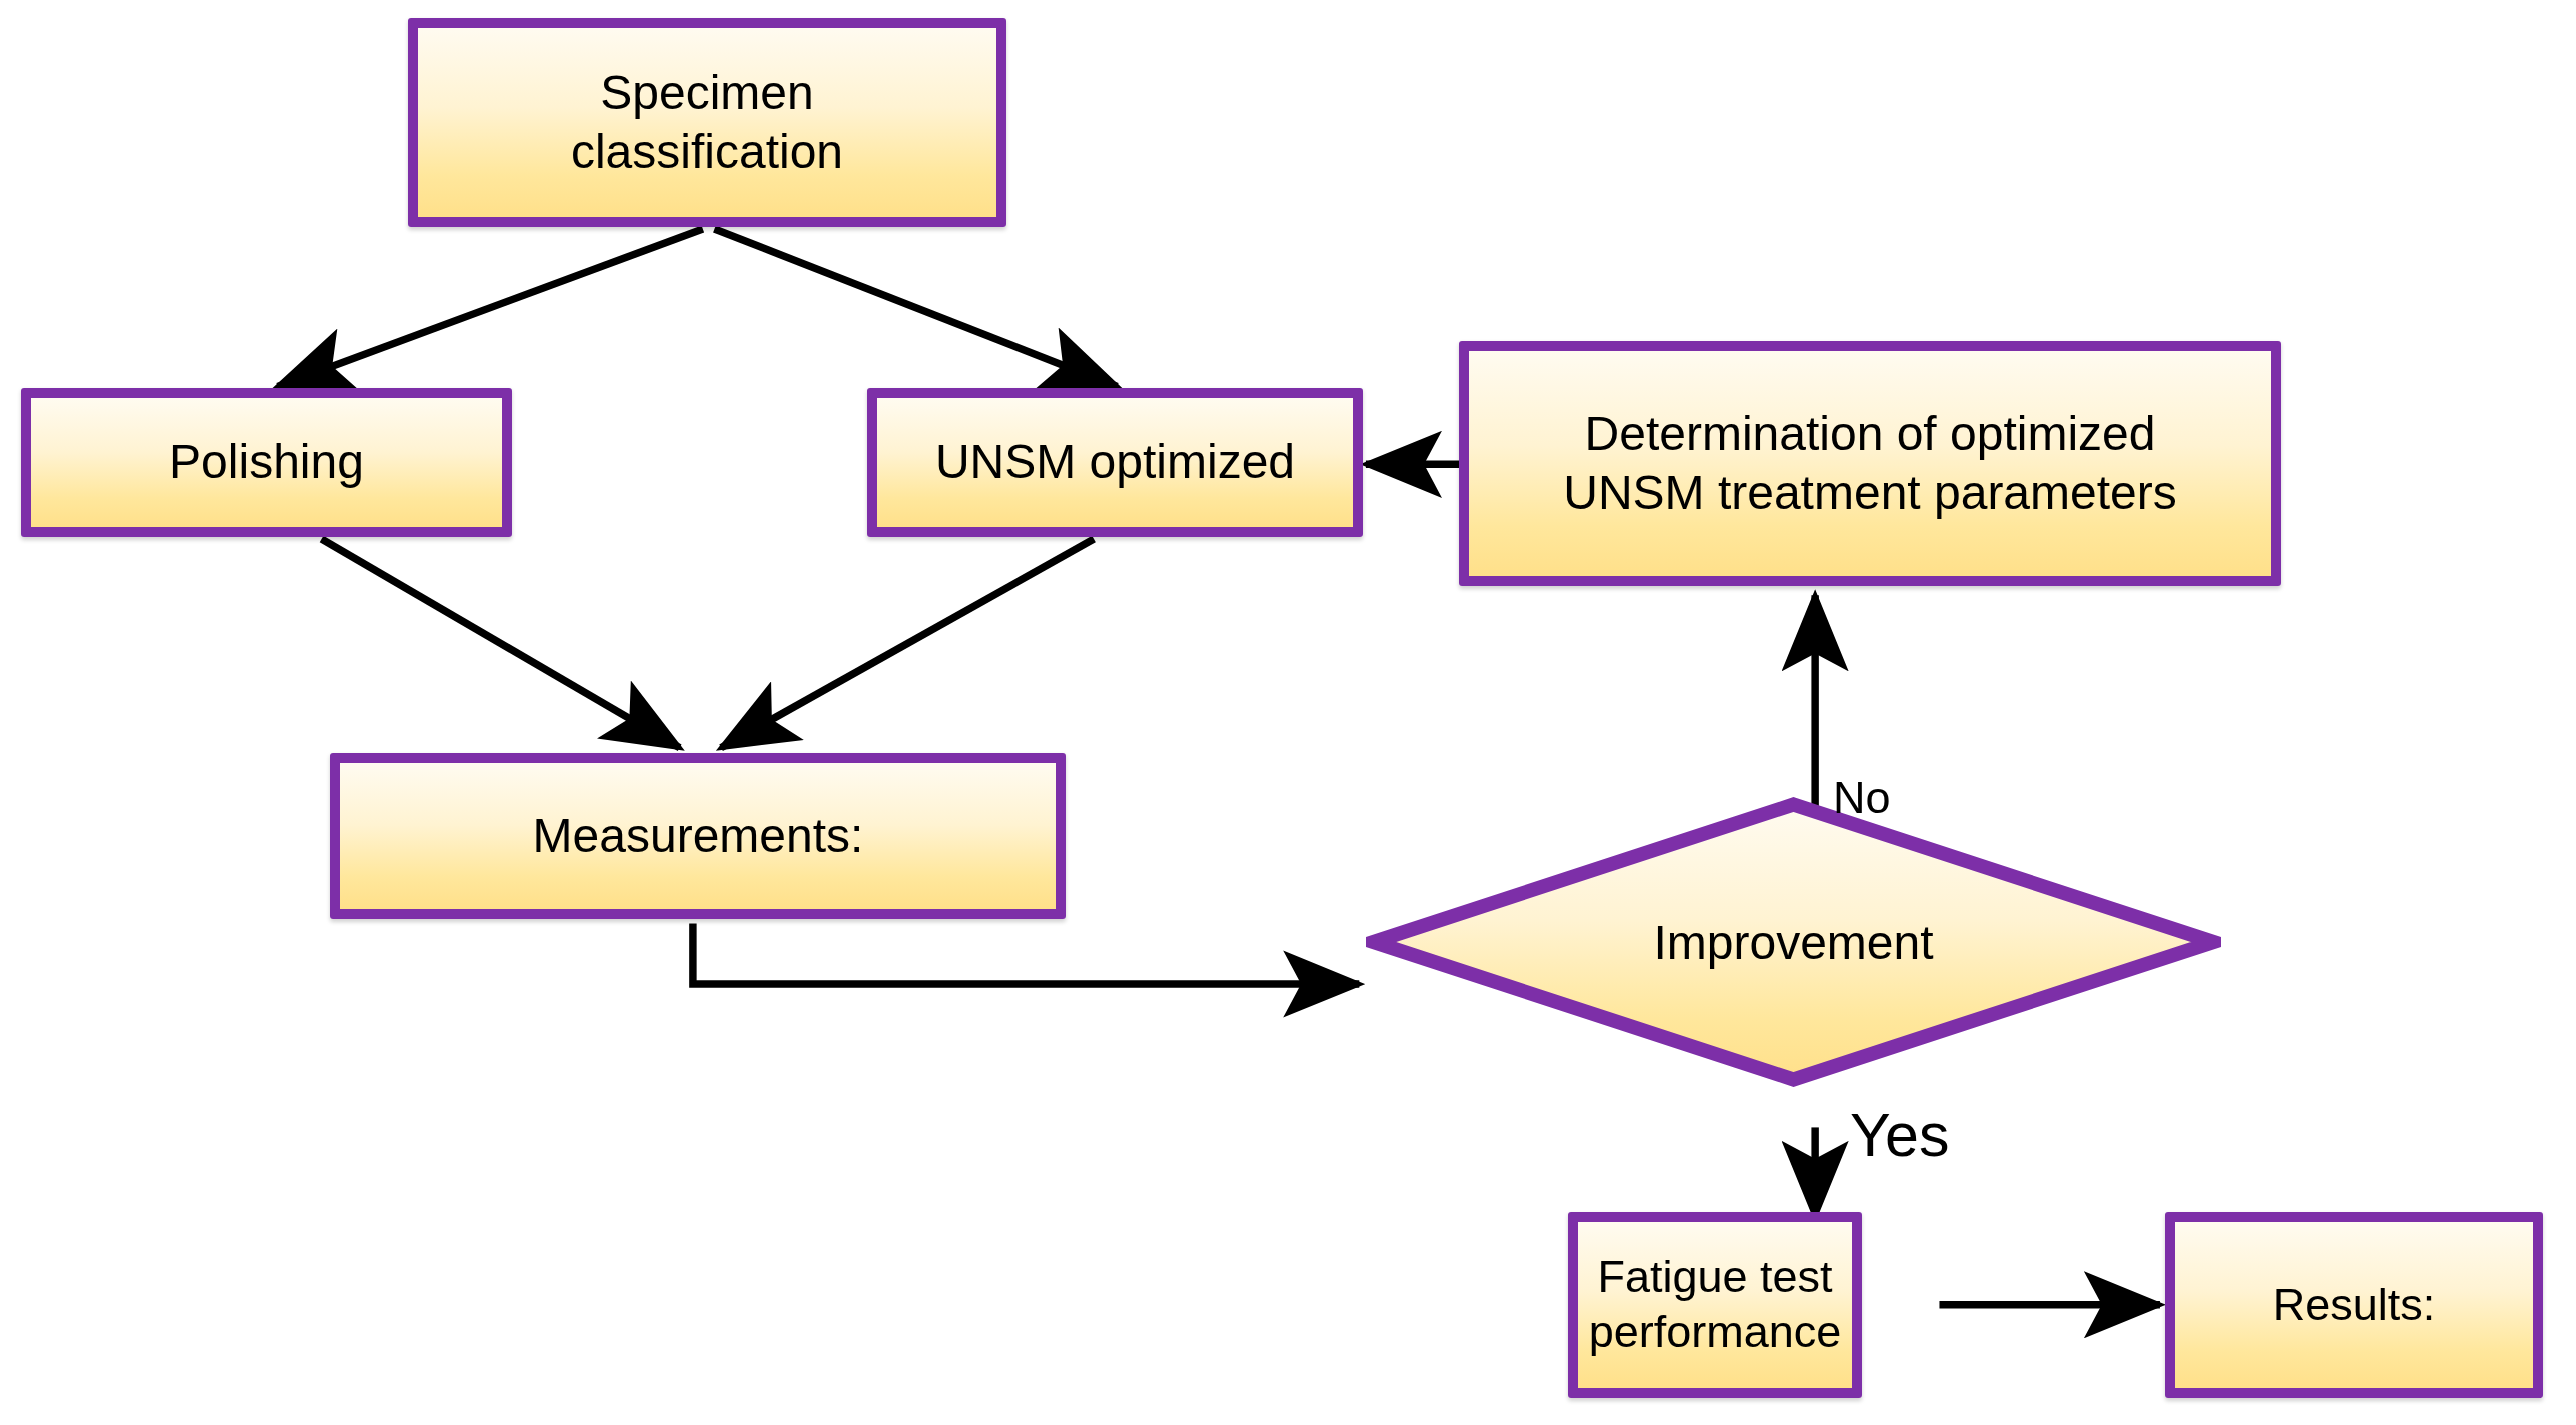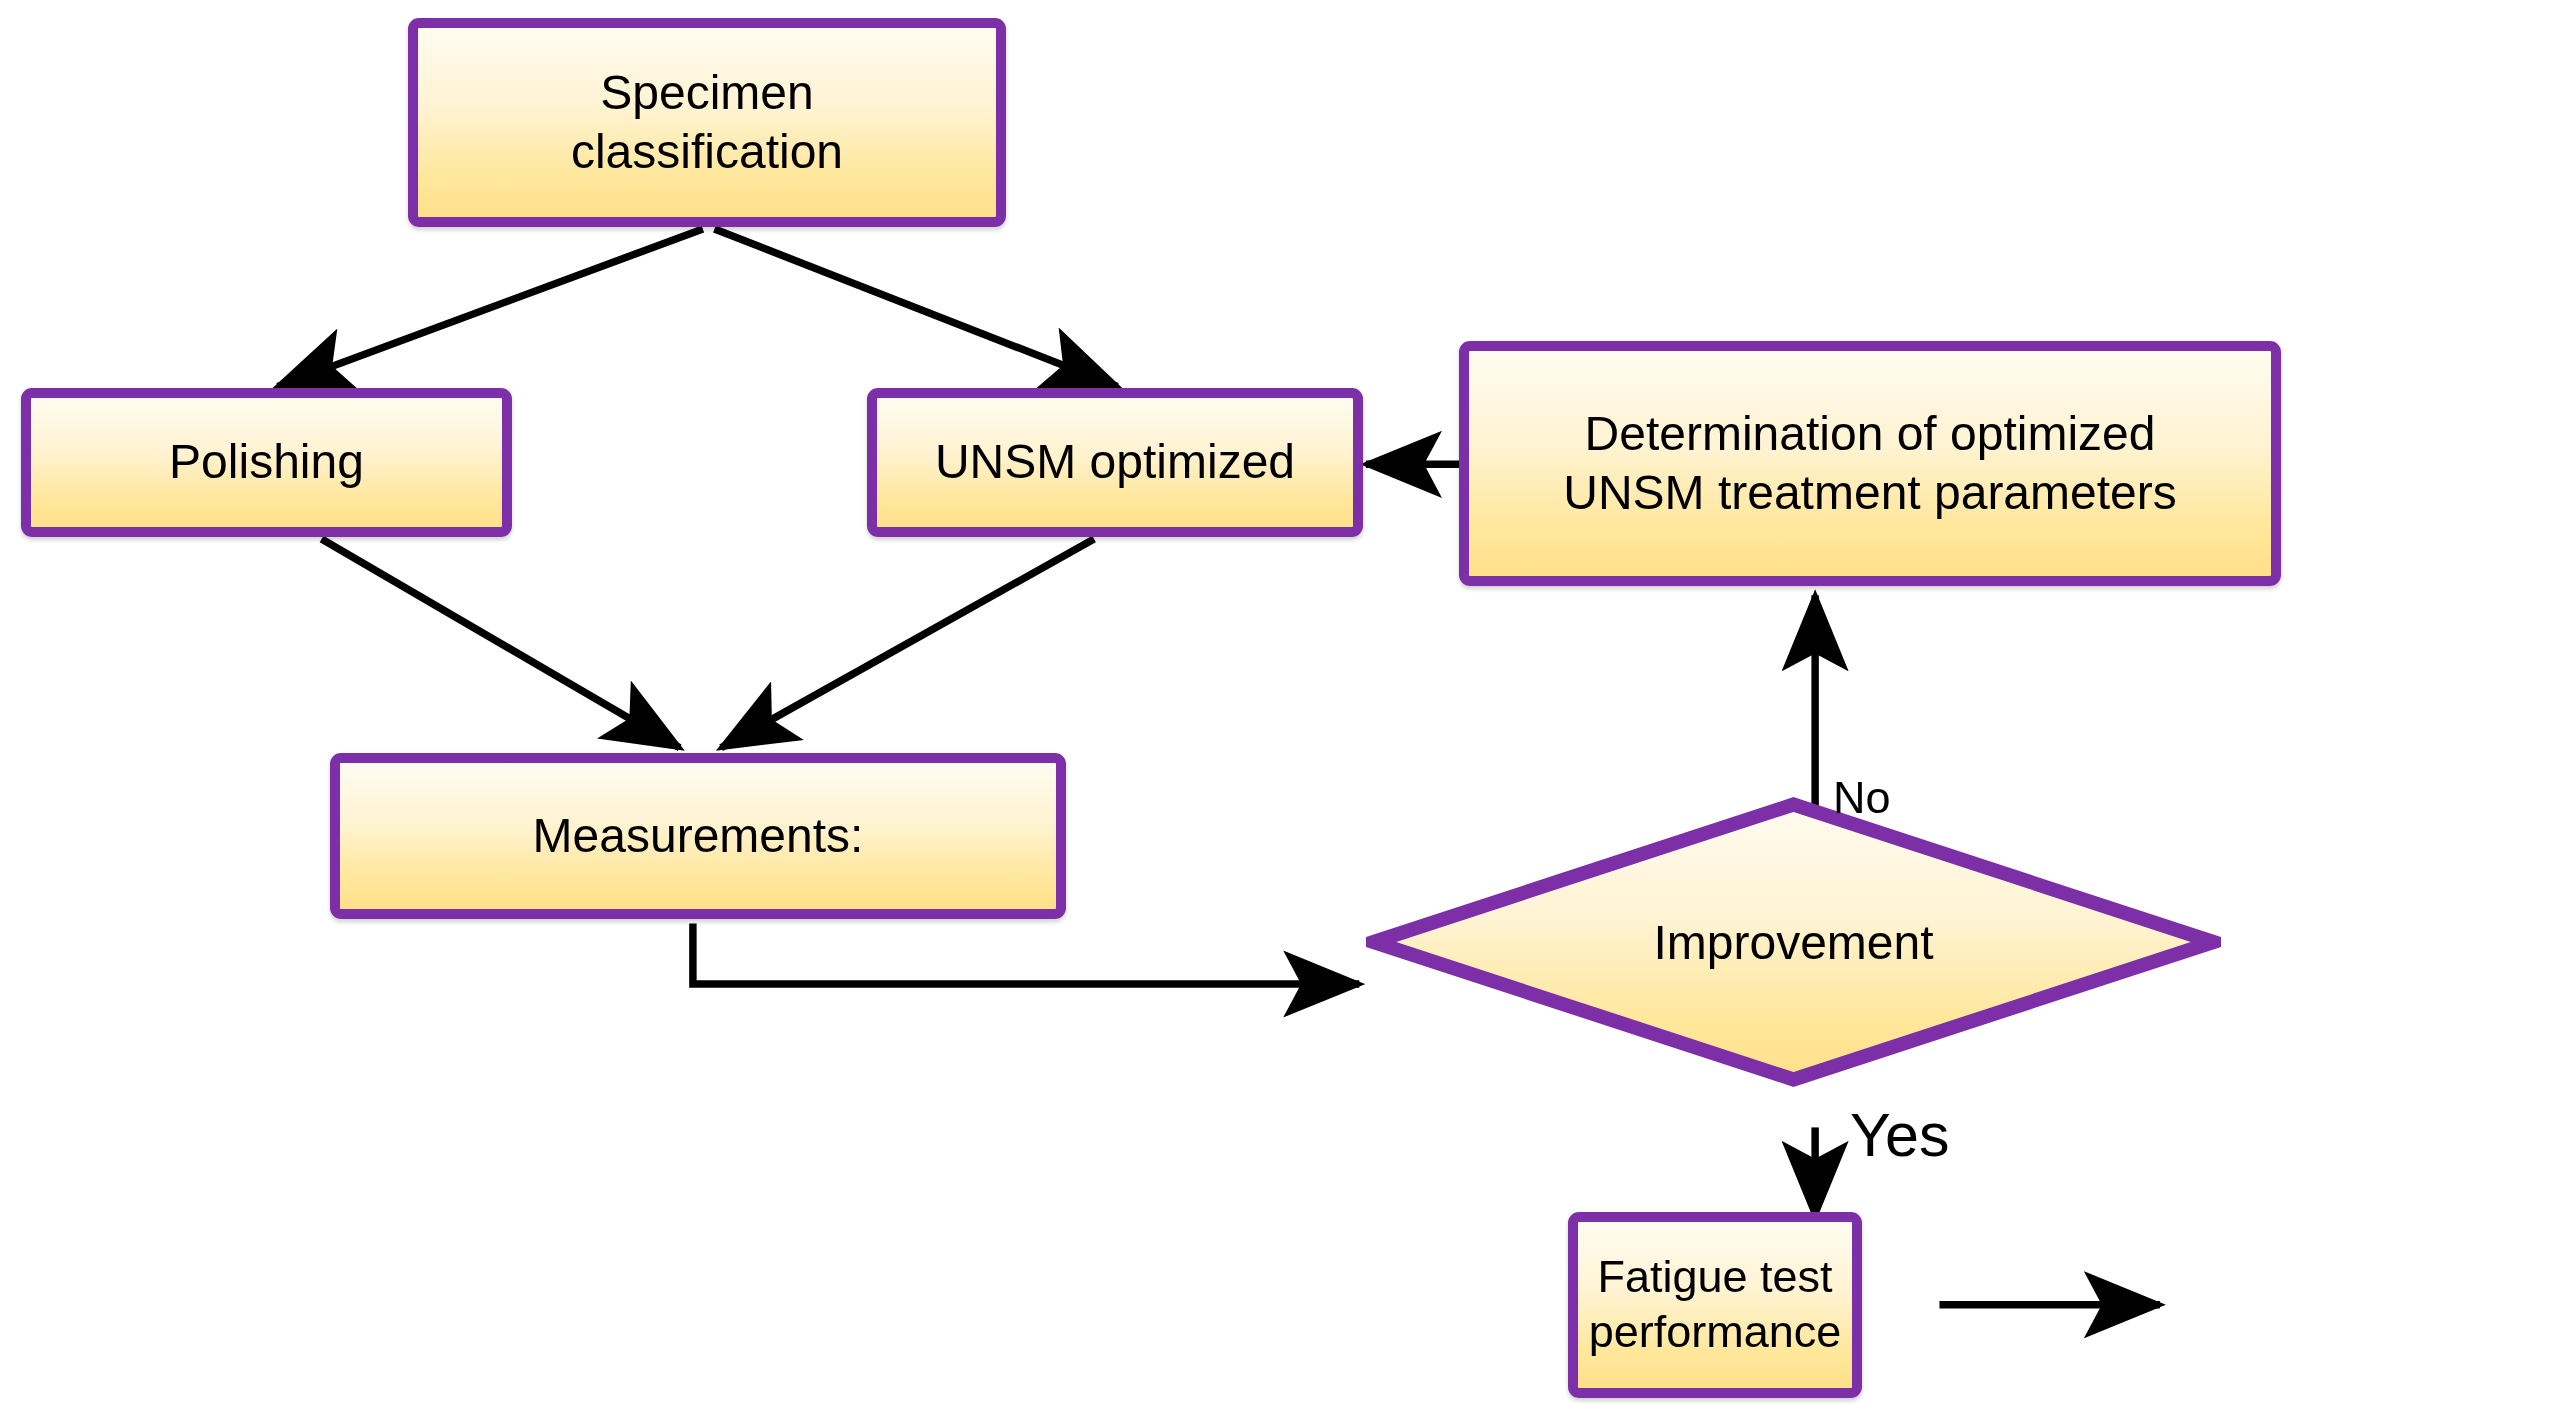--- a/index.html
+++ b/index.html
@@ -30,21 +30,21 @@
     display: flex;
     align-items: center;
     justify-content: center;
     text-align: center;
     color: #000000;
     line-height: 1.22;
     z-index: 5;
   }
   .node.box {
     border: 10px solid #7D2FA8;
-    border-radius: 11px;
+    border-radius: 3px;
     background: linear-gradient(to bottom, #FFFBF0 0%, #FFF3D2 42%, #FFE79C 78%, #FFE08A 100%);
     box-shadow: 0 2.5px 4.1px rgba(0,0,0,0.18);
     padding: 3.3px 11.6px;
   }
   .node-label {
     display: block;
     white-space: pre-line;
   }
   .diamond {
     position: absolute;
@@ -161,19 +161,22 @@
     <div class="dlabel" style="font-size:48px;">
       <span class="node-label">Improvement</span>
     </div>
   </div>
 
   <div class="node box" style="left:1568px; top:1212px; width:294px; height:186px; font-size:45px;">
     <span class="node-label">Fatigue test
 performance</span>
   </div>
 
+  <div class="node box" style="left:2165px; top:1212px; width:378px; height:186px; font-size:45px;">
+    <span class="node-label">Results:</span>
+  </div>
 
   <div class="edge-label" style="left:1833px; top:772px; font-size:45px;">No</div>
 
   <div class="edge-label" style="left:1850px; top:1100px; font-size:61px;">Yes</div>
 
 </div>
 
 
 </body></html>

